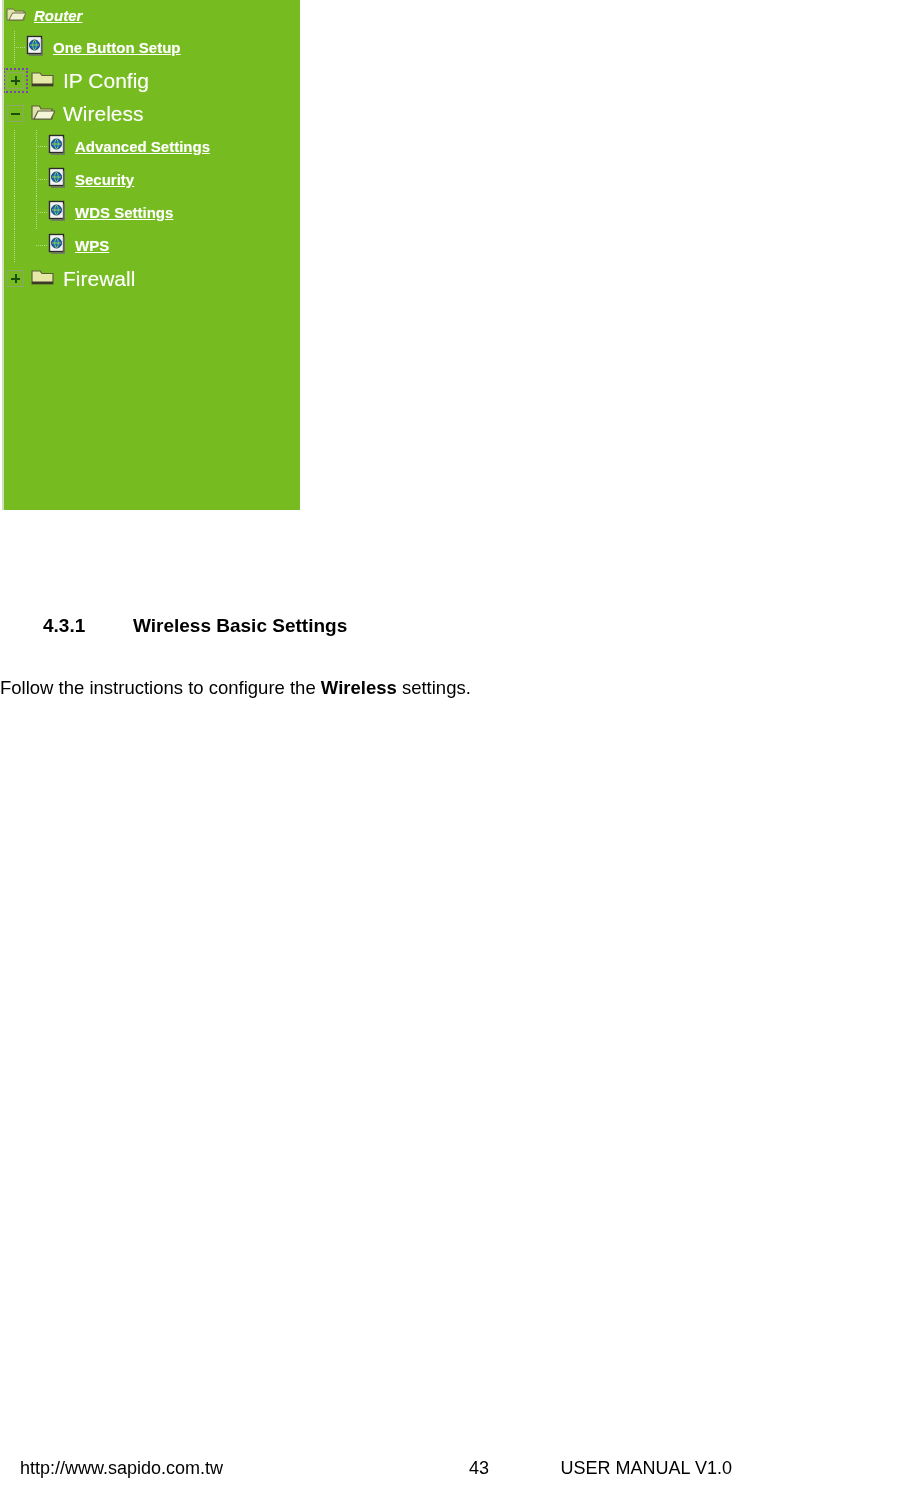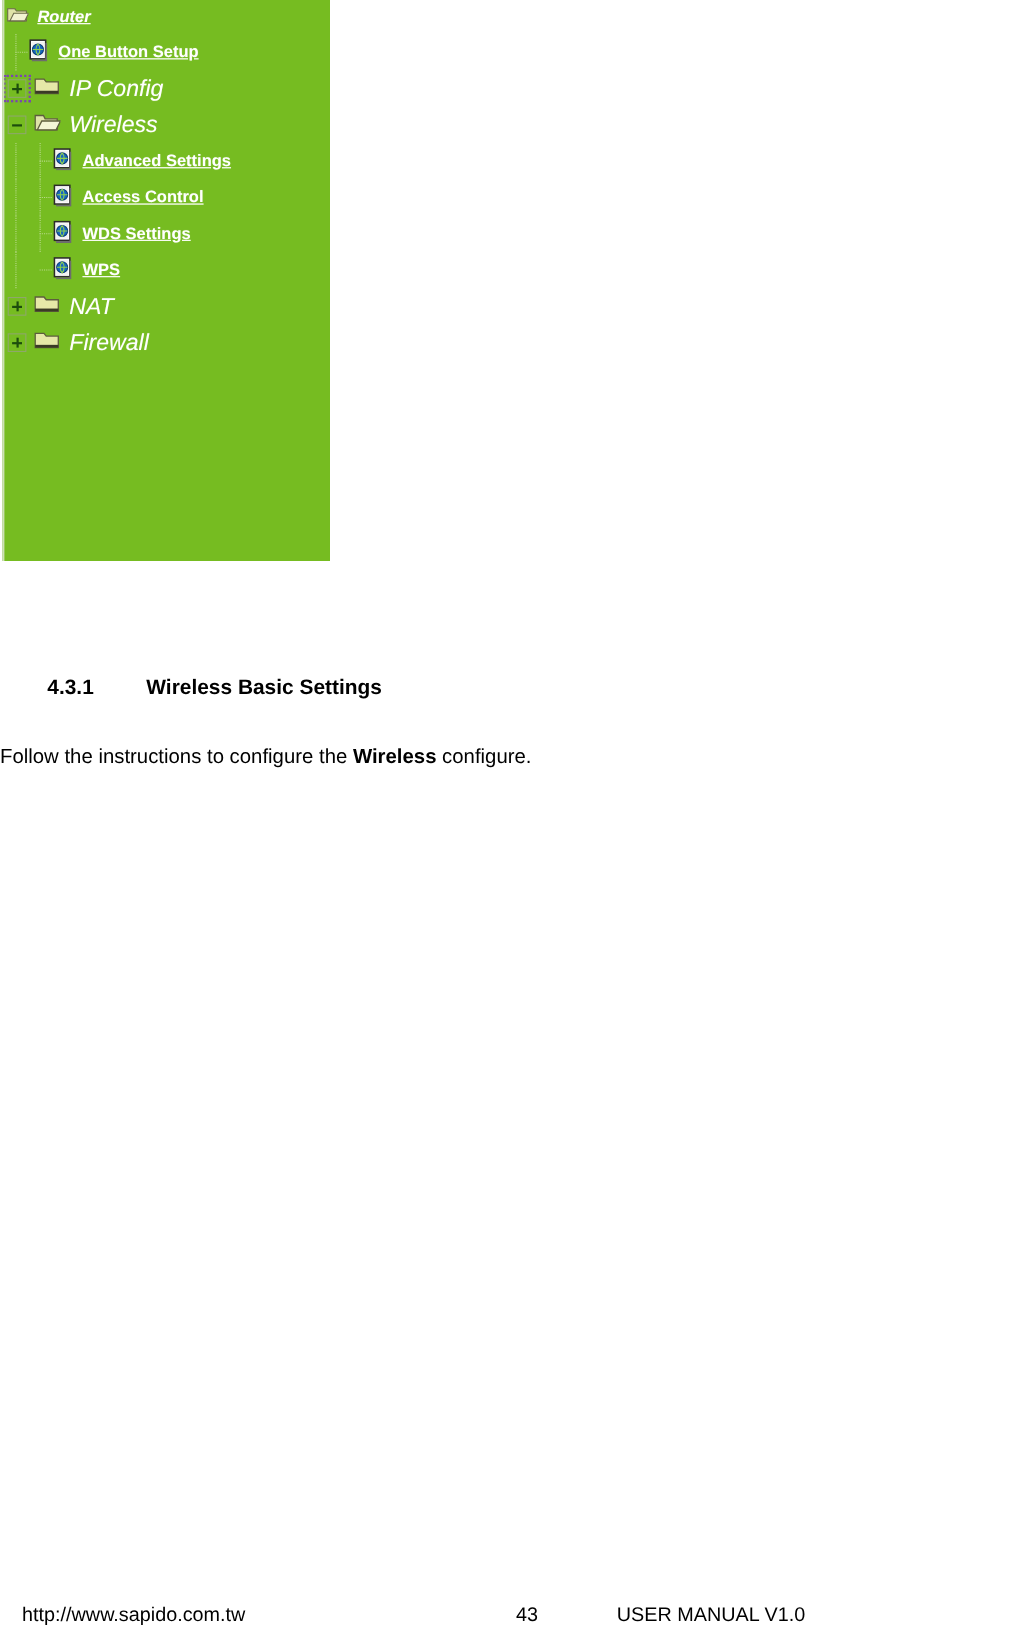--- a/index.html
+++ b/index.html
@@ -105,21 +105,20 @@
   }
 
   .label {
     color: #ffffff;
     text-shadow: 0 0 1px rgba(255,255,255,0.35);
   }
   .label.folder {
     font-size: 21px;
     font-weight: normal;
     letter-spacing: 0px;
-    font-style: italic;
   }
   .label.link {
     font-size: 15px;
     font-weight: bold;
     text-decoration: underline;
   }
   .label.root {
     font-size: 15px;
     font-weight: bold;
     font-style: italic;
@@ -252,36 +251,36 @@
         <rect x="3" y="3" width="11" height="14" fill="#f2f2f2"></rect>
         <circle cx="8.5" cy="10" r="5" fill="#1565c0"></circle>
         <circle cx="8.5" cy="10" r="5" fill="none" stroke="#0b3d72" stroke-width="1"></circle>
         <path d="M3.7 10 h9.6 M8.5 5 c2.4 2.6 2.4 7.4 0 10 c-2.4 -2.6 -2.4 -7.4 0 -10" fill="none" stroke="#8fd14f" stroke-width="1"></path>
         <path d="M16 4 v16 H3" fill="none" stroke="#6d6d6d" stroke-width="1.6"></path>
       </svg>
     </span>
     <span class="label link">Advanced Settings</span>
   </div>
 
-
   <div class="tree-row leaf">
     <span class="guide dotline"></span>
     <span class="guide dotline elbow"></span>
     <span class="icon">
       <svg width="19" height="21" viewBox="0 0 19 21">
         <rect x="1.5" y="1.5" width="14" height="17" fill="#ffffff" stroke="#2b2b2b" stroke-width="1.4"></rect>
         <rect x="3" y="3" width="11" height="14" fill="#f2f2f2"></rect>
         <circle cx="8.5" cy="10" r="5" fill="#1565c0"></circle>
         <circle cx="8.5" cy="10" r="5" fill="none" stroke="#0b3d72" stroke-width="1"></circle>
         <path d="M3.7 10 h9.6 M8.5 5 c2.4 2.6 2.4 7.4 0 10 c-2.4 -2.6 -2.4 -7.4 0 -10" fill="none" stroke="#8fd14f" stroke-width="1"></path>
         <path d="M16 4 v16 H3" fill="none" stroke="#6d6d6d" stroke-width="1.6"></path>
       </svg>
     </span>
-    <span class="label link">Access Control</span>
-  </div>
+    <span class="label link">Security</span>
+  </div>
+
 
   <div class="tree-row leaf">
     <span class="guide dotline"></span>
     <span class="guide dotline elbow"></span>
     <span class="icon">
       <svg width="19" height="21" viewBox="0 0 19 21">
         <rect x="1.5" y="1.5" width="14" height="17" fill="#ffffff" stroke="#2b2b2b" stroke-width="1.4"></rect>
         <rect x="3" y="3" width="11" height="14" fill="#f2f2f2"></rect>
         <circle cx="8.5" cy="10" r="5" fill="#1565c0"></circle>
         <circle cx="8.5" cy="10" r="5" fill="none" stroke="#0b3d72" stroke-width="1"></circle>
@@ -300,57 +299,44 @@
         <rect x="1.5" y="1.5" width="14" height="17" fill="#ffffff" stroke="#2b2b2b" stroke-width="1.4"></rect>
         <rect x="3" y="3" width="11" height="14" fill="#f2f2f2"></rect>
         <circle cx="8.5" cy="10" r="5" fill="#1565c0"></circle>
         <circle cx="8.5" cy="10" r="5" fill="none" stroke="#0b3d72" stroke-width="1"></circle>
         <path d="M3.7 10 h9.6 M8.5 5 c2.4 2.6 2.4 7.4 0 10 c-2.4 -2.6 -2.4 -7.4 0 -10" fill="none" stroke="#8fd14f" stroke-width="1"></path>
         <path d="M16 4 v16 H3" fill="none" stroke="#6d6d6d" stroke-width="1.6"></path>
       </svg>
     </span>
     <span class="label link">WPS</span>
   </div>
+
 
   <div class="tree-row">
     <span class="toggle" style="margin-left:3px;">
       <span class="bar-h"></span>
         <span class="bar-v"></span>
     </span>
     <span class="icon" style="margin-left:3px;">
       <svg width="24" height="18" viewBox="0 0 24 18">
         <path d="M1 3 L1 16 L22 16 L22 5.5 L11 5.5 L9 3 Z" fill="#e6e8a8" stroke="#5d5d3e" stroke-width="1.2"></path>
         <rect x="1" y="13.5" width="21" height="2.5" fill="#3a3a25"></rect>
       </svg>
     </span>
-    <span class="label folder">NAT</span>
-  </div>
-
-  <div class="tree-row">
-    <span class="toggle" style="margin-left:3px;">
-      <span class="bar-h"></span>
-        <span class="bar-v"></span>
-    </span>
-    <span class="icon" style="margin-left:3px;">
-      <svg width="24" height="18" viewBox="0 0 24 18">
-        <path d="M1 3 L1 16 L22 16 L22 5.5 L11 5.5 L9 3 Z" fill="#e6e8a8" stroke="#5d5d3e" stroke-width="1.2"></path>
-        <rect x="1" y="13.5" width="21" height="2.5" fill="#3a3a25"></rect>
-      </svg>
-    </span>
     <span class="label folder">Firewall</span>
   </div>
 
 
 
 
 </div>
 
 <div id="doc-heading">
   <span class="num">4.3.1</span><span class="htext">Wireless Basic Settings</span>
 </div>
 
-<div id="doc-paragraph"><span>Follow the instructions to configure the </span><b>Wireless</b><span> configure.</span></div>
+<div id="doc-paragraph"><span>Follow the instructions to configure the </span><b>Wireless</b><span> settings.</span></div>
 
 <div id="page-footer">
   <span id="footer-url">http://www.sapido.com.tw</span>
   <span id="footer-pageno">43</span>
   <span id="footer-manual">USER MANUAL V1.0</span>
 </div>
 
 </body></html>

